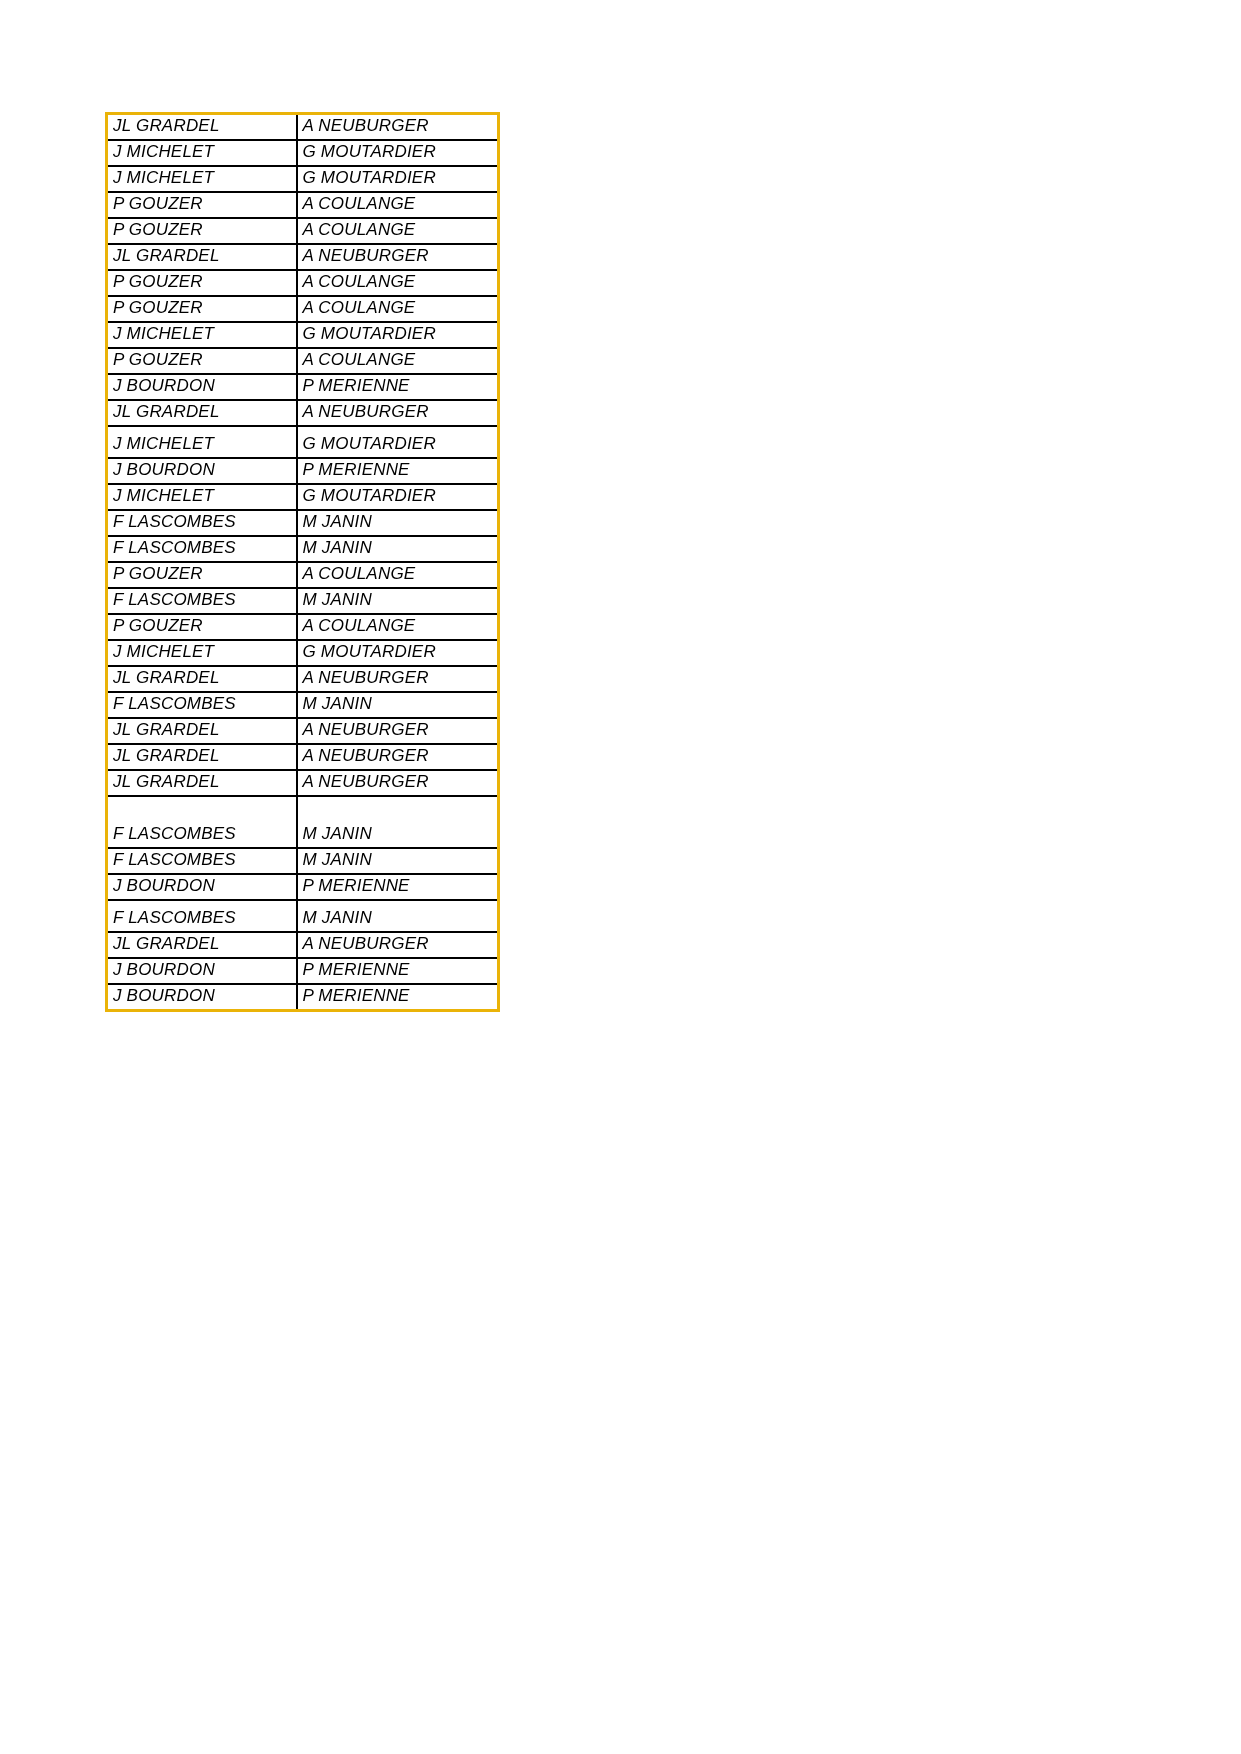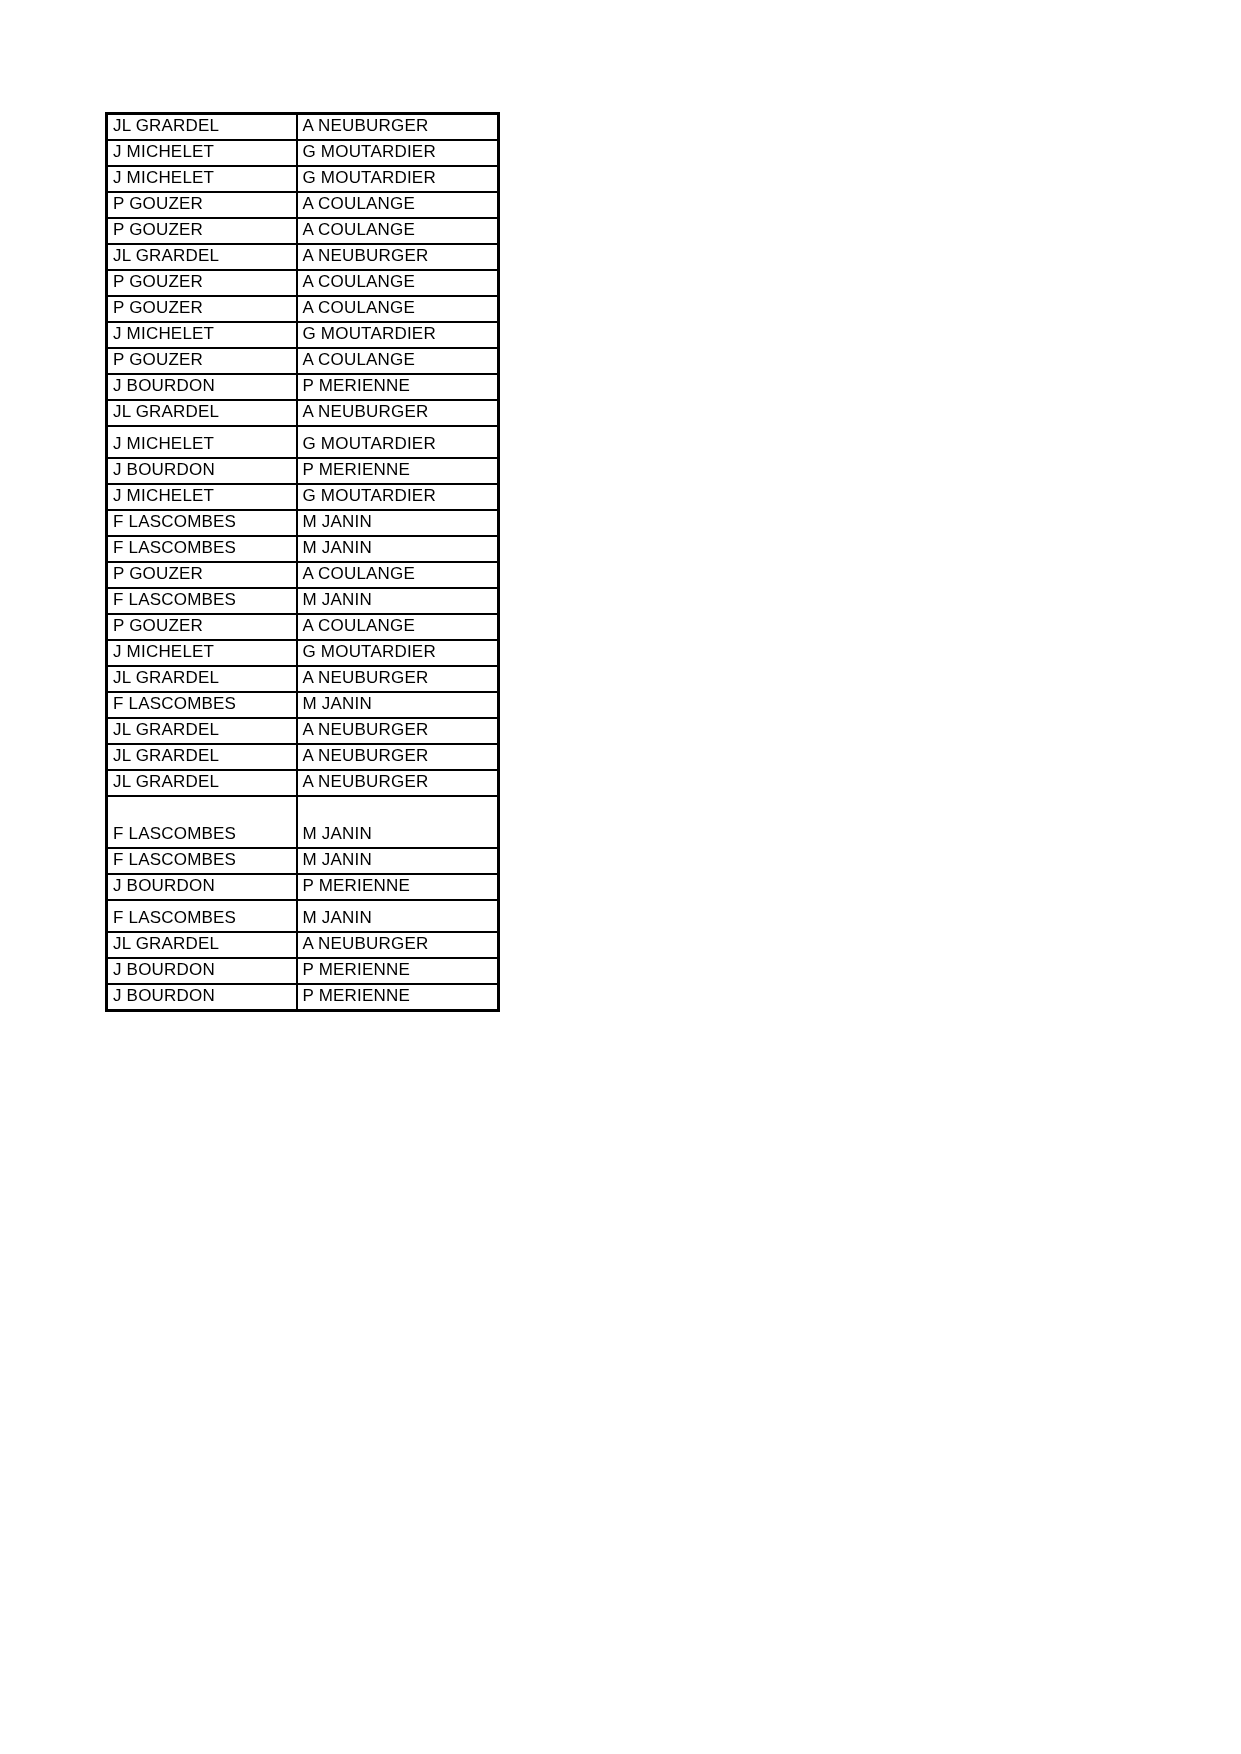--- a/index.html
+++ b/index.html
@@ -21,21 +21,22 @@
     height: 1754px;
     background: #ffffff;
   }
   table.pairings {
     position: absolute;
     left: 105px;
     top: 112px;
     width: 392px;
     border-collapse: collapse;
     table-layout: fixed;
-    border: 3px solid #000000;
+    border: 3px solid #eab308;
+    font-style: italic;
   }
   table.pairings col.c1 { width: 190px; }
   table.pairings col.c2 { width: 202px; }
   table.pairings td {
     border: 2px solid #000000;
     vertical-align: bottom;
     padding: 0 4px 3px 5px;
     font-size: 17px;
     line-height: 20px;
     letter-spacing: 0.2px;

